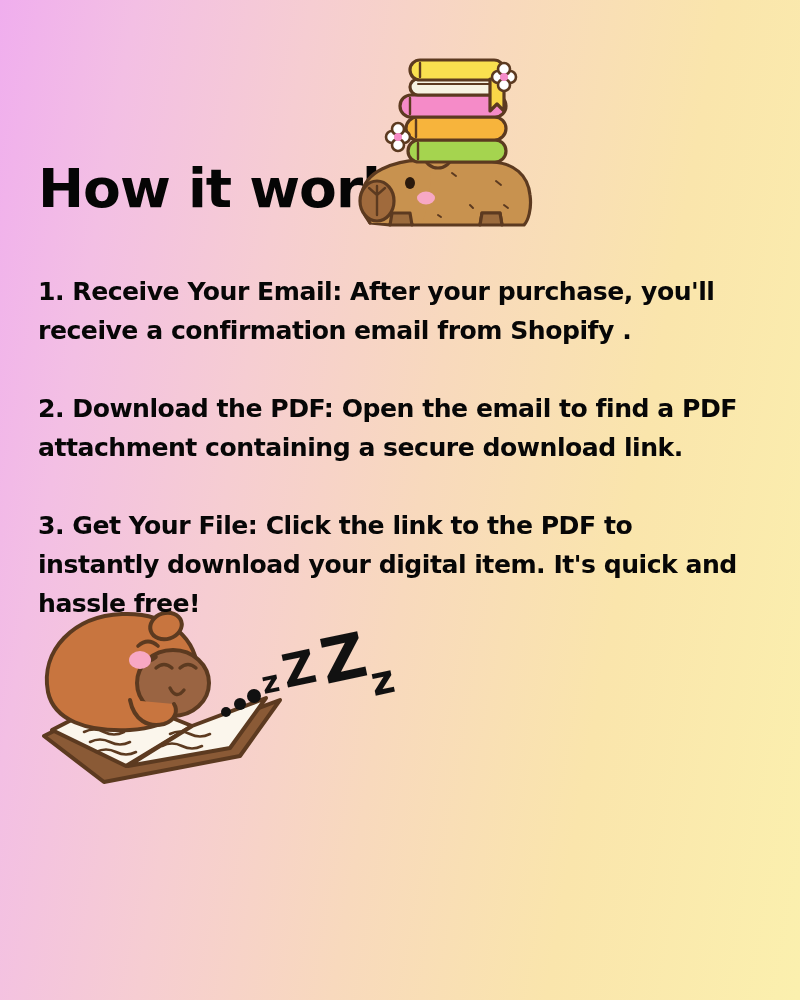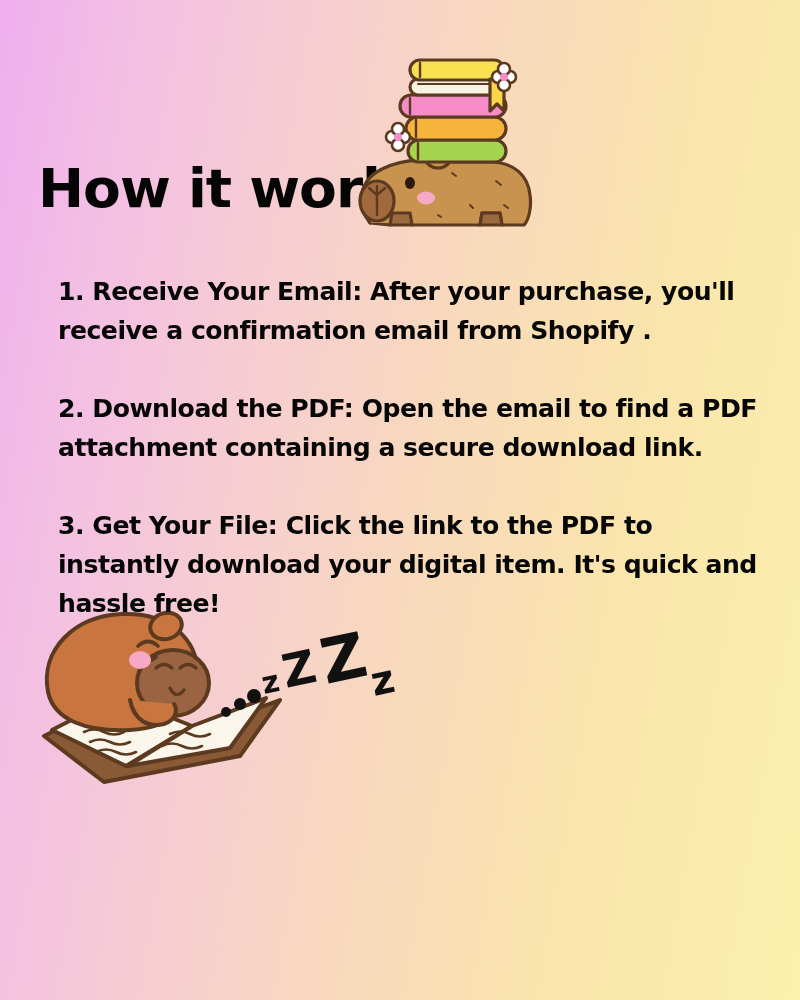--- a/index.html
+++ b/index.html
@@ -32,21 +32,20 @@
     transform:scaleX(1.02);
     transform-origin:left center;
     white-space:nowrap;
   }
 
   
   .steps{
     position:absolute;
     left:38px; top:272px;
     width:726px;
-    margin-left:20px;
   }
   .step{
     font-family:"DejaVu Sans", sans-serif;
     font-weight:900;
     font-size:25.5px;
     line-height:39px;
     letter-spacing:-0.5px;
     color:#070707;
     margin-bottom:39px;
     transform:scaleX(0.985);

